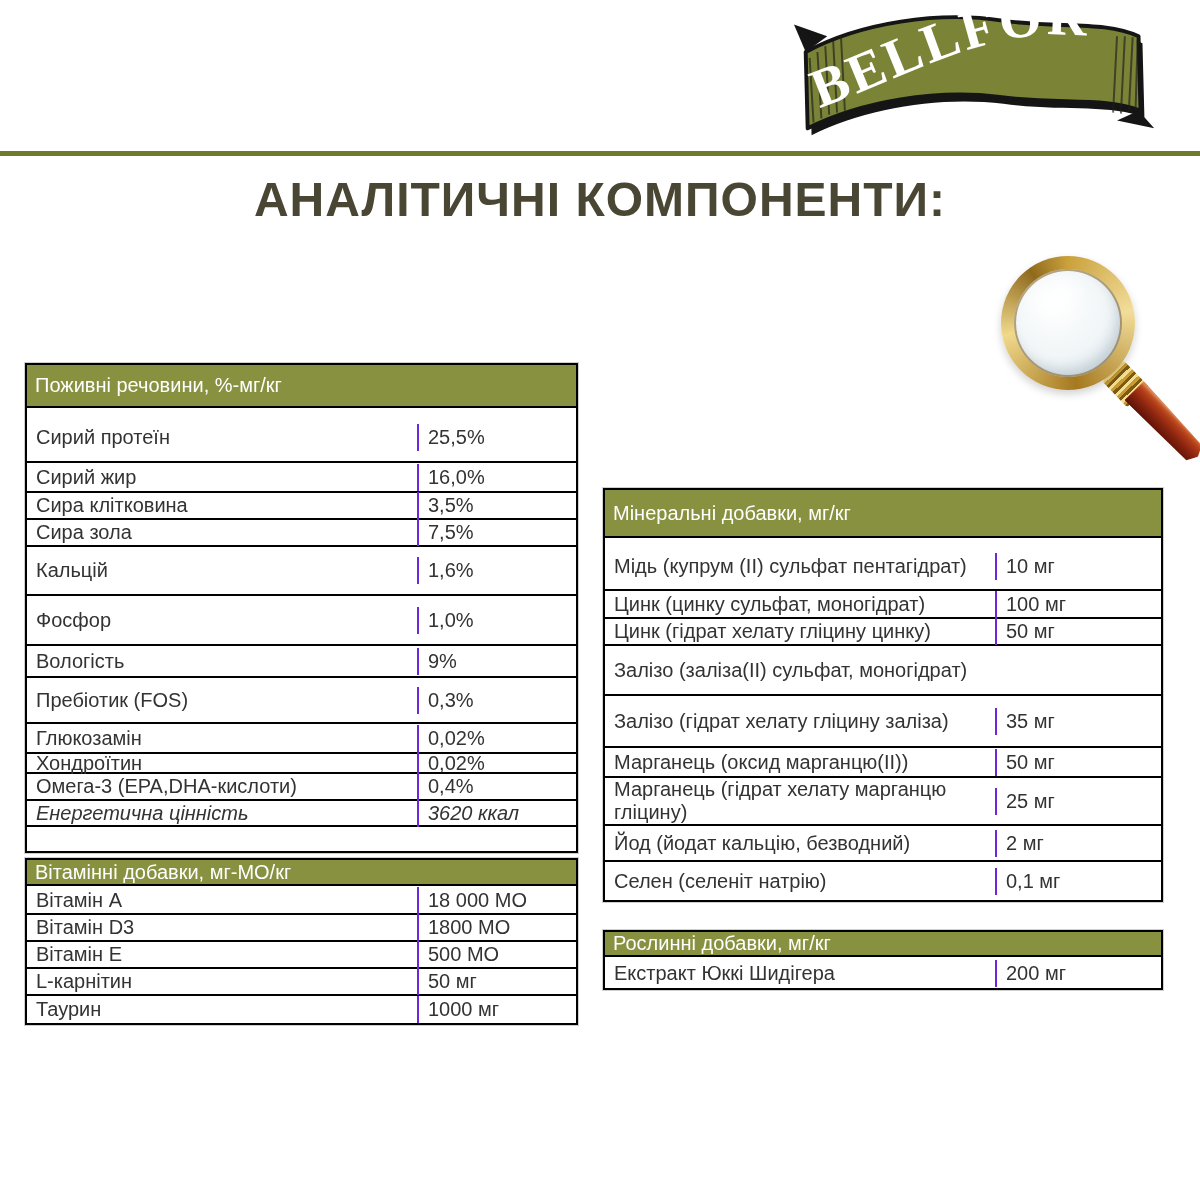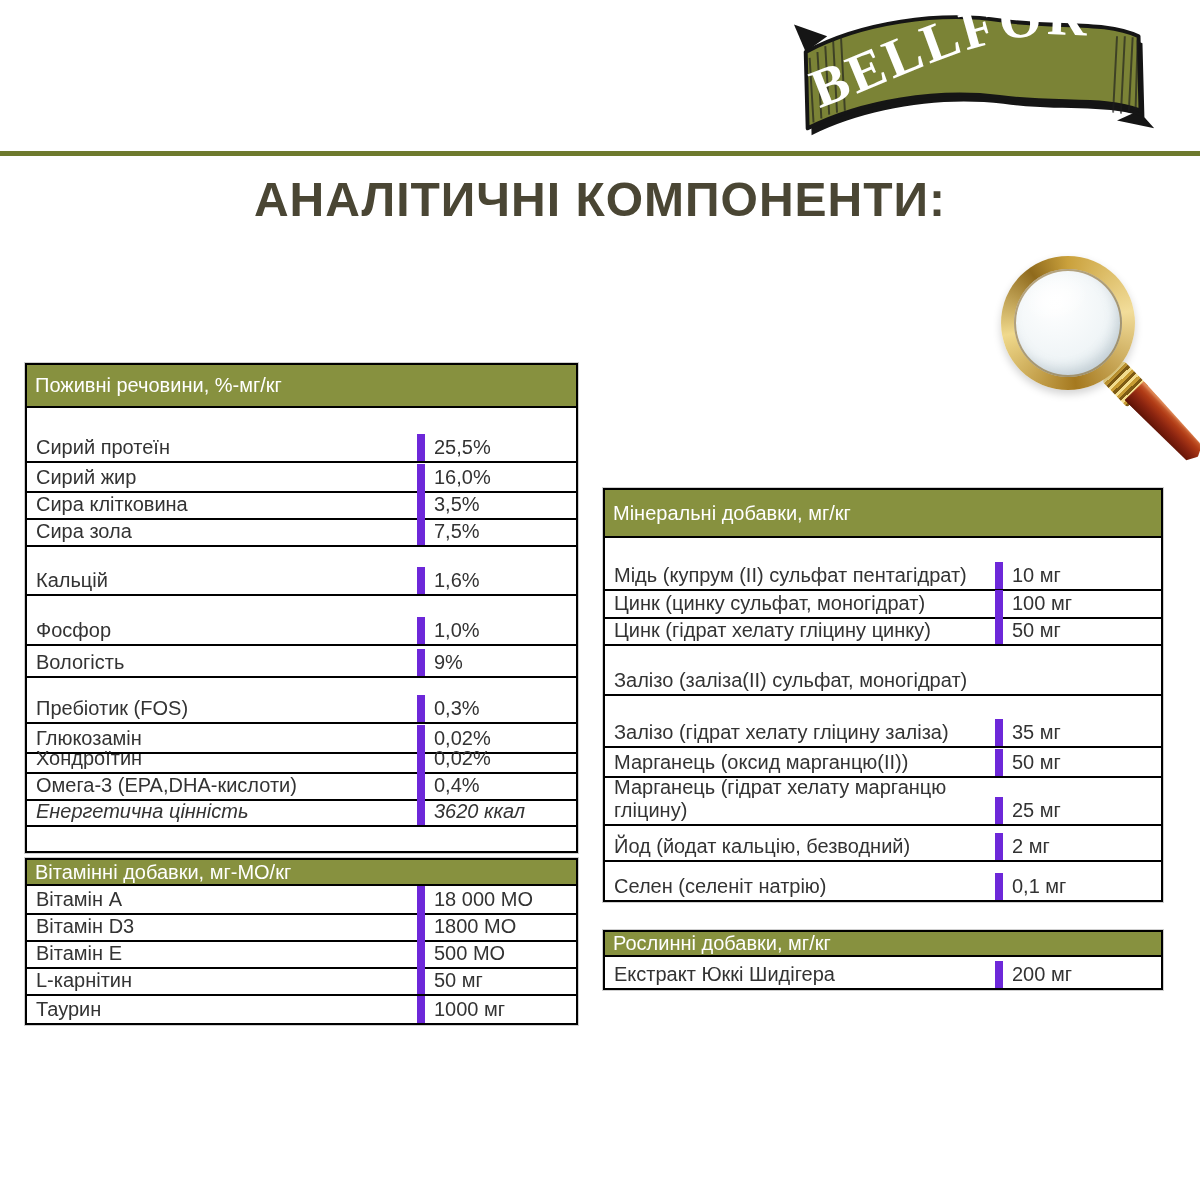--- a/index.html
+++ b/index.html
@@ -33,25 +33,25 @@
     transform:rotate(46deg); transform-origin:0 50%;
     clip-path:polygon(0 0, 94% 10%, 100% 50%, 94% 90%, 0 100%);
     background:linear-gradient(180deg,#d4703d 0%,#b03b16 30%,#8a2410 60%,#5c1205 100%);
     box-shadow:inset 0 3px 2px rgba(255,200,150,.35); }
 
   
   .tbl { position:absolute; background:#fff; border:2px solid #000; box-shadow:0 0 0 1px #cfcfcf; }
   .tbl-header { background:#87913F; color:#fff; display:flex; align-items:center;
     padding-left:8px; font-size:20px; border-bottom:2px solid #000; }
   .hgap { background:#fff; }
-  .row { display:flex; border-bottom:2px solid #000; align-items:flex-end; }
+  .row { display:flex; border-bottom:2px solid #000; align-items:center; }
   .row:last-child { border-bottom:none; }
   .cell { display:flex; align-items:center; font-size:20px; line-height:1.15; padding:2px 9px; }
   .cell.name { width:390px; }
-  .cell.val { flex:1; border-left:8px solid #6d28d9; white-space:pre; }
+  .cell.val { flex:1; border-left:2px solid #6d28d9; white-space:pre; }
   .val.indent { }
   .row.italic .cell { font-style:italic; }
   .row.empty { border-bottom:none; }
 
   #tbl-nutrients { left:25px; top:363px; width:553px; }
   #tbl-vitamins  { left:25px; top:858px; width:553px; }
   #tbl-minerals  { left:603px; top:488px; width:560px; }
   #tbl-plants    { left:603px; top:930px; width:560px; }
 </style>
 </head>

